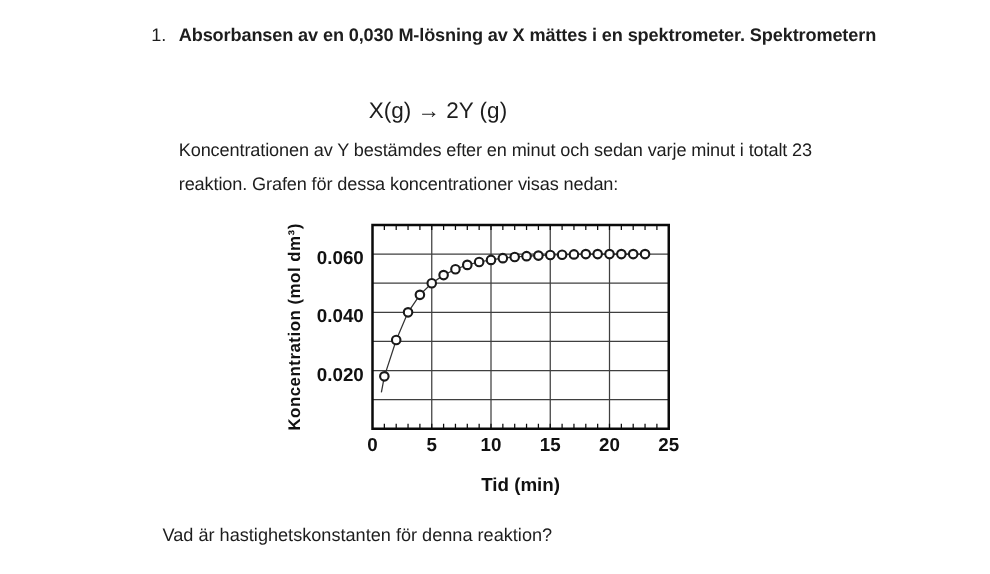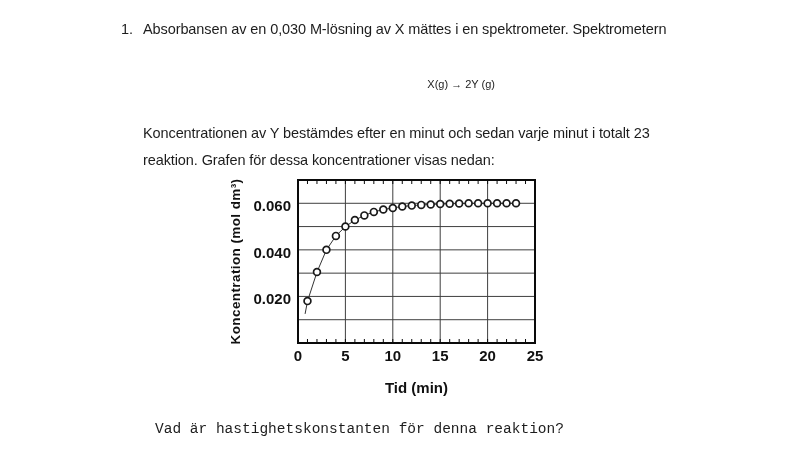--- a/index.html
+++ b/index.html
@@ -24,39 +24,38 @@
     line-height: 27px;
   }
   .para {
     position: absolute;
     left: 143px;
     font-size: 14.5px;
     line-height: 27px;
     letter-spacing: -0.1px;
     white-space: nowrap;
   }
-  .para1 { top: 16px; }
-  .para2 { top: 120px; }
+  .para1 { top: 16px; font-weight: bold; }
+  .para2 { top: 108px; }
   .equation {
     position: absolute;
     left: 295px;
     top: 78px;
     width: 200px;
-    text-align: right;
-    font-size: 11px;
+    text-align: left;
+    font-size: 18px;
     white-space: nowrap;
   }
   .question {
     position: absolute;
-    left: 155px;
+    left: 130px;
     top: 416px;
     font-size: 14.5px;
     line-height: 27px;
     white-space: nowrap;
-    font-family: Liberation Mono, monospace;
   }
   #chart {
     position: absolute;
     left: 225px;
     top: 172px;
   }
   .tick-label {
     font-family: "Liberation Sans", sans-serif;
     font-size: 15px;
     font-weight: bold;

